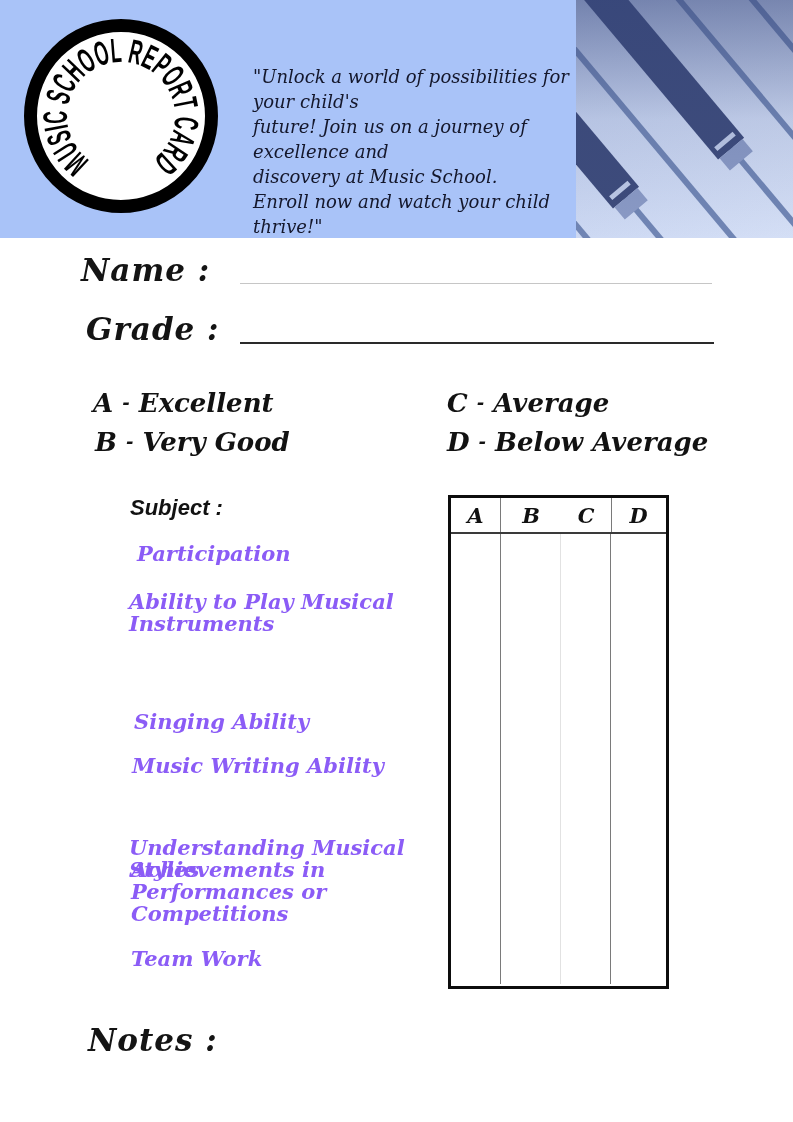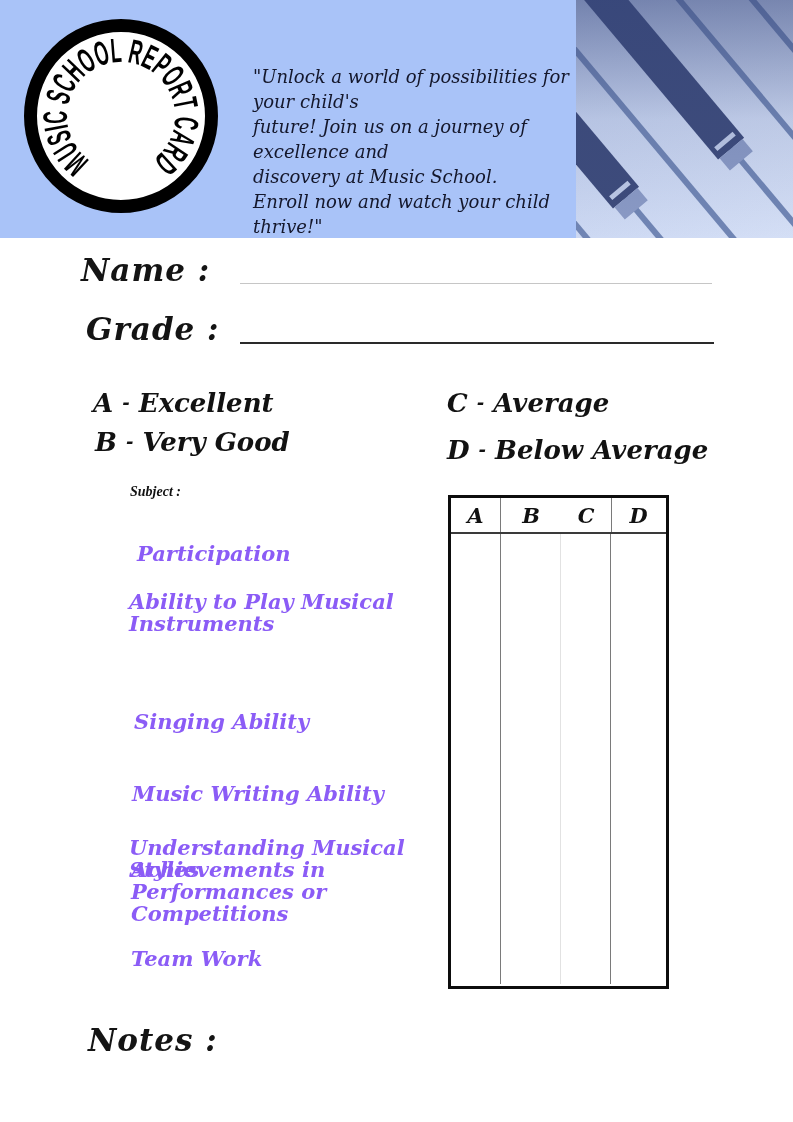--- a/index.html
+++ b/index.html
@@ -63,48 +63,48 @@
     font-family: "DejaVu Serif", serif;
     font-weight: bold;
     font-style: italic;
     font-size: 26px;
     color: #121212;
     white-space: nowrap;
   }
   .legend-a { left: 93px;  top: 388px; }
   .legend-b { left: 95px;  top: 427px; }
   .legend-c { left: 447px; top: 388px; }
-  .legend-d { left: 447px; top: 427px; margin-top: 8px; }
+  .legend-d { left: 447px; top: 427px; }
   .legend-sep {
     font-size: 18px;
     font-weight: bold;
     vertical-align: 3px;
     margin: 0 9px;
   }
   .subject-heading {
     position: absolute;
-    left: 130px; top: 484px;
-    font-family: Liberation Serif, serif;
+    left: 130px; top: 495px;
+    font-family: Liberation Sans, sans-serif;
     font-weight: bold; font-style: italic;
-    font-size: 14px; color: #121212;
+    font-size: 22px; color: #121212;
   }
   .subject {
     position: absolute;
     font-family: "DejaVu Serif", serif;
     font-weight: bold; font-style: italic;
     font-size: 21px;
     line-height: 22px;
     color: #8b5cf6;
     white-space: pre-line;
   }
   .subj-0 { left: 137px; top: 543px; }
   .subj-1 { left: 129px; top: 591px; font-style: italic; }
   .subj-2 { left: 132px; top: 659px; }
   .subj-3 { left: 134px; top: 711px; }
-  .subj-4 { left: 132px; top: 755px; margin-top: 28px; }
+  .subj-4 { left: 132px; top: 755px; }
   .subj-5 { left: 129px; top: 800px; margin-top: 37px; }
   .subj-6 { left: 131px; top: 859px; }
   .subj-7 { left: 131px; top: 948px; text-align: right; }
   .grade-table {
     position: absolute;
     left: 448px; top: 495px;
     width: 221px; height: 494px;
     border: 3px solid #0d0d0d;
     background: #ffffff;
   }

